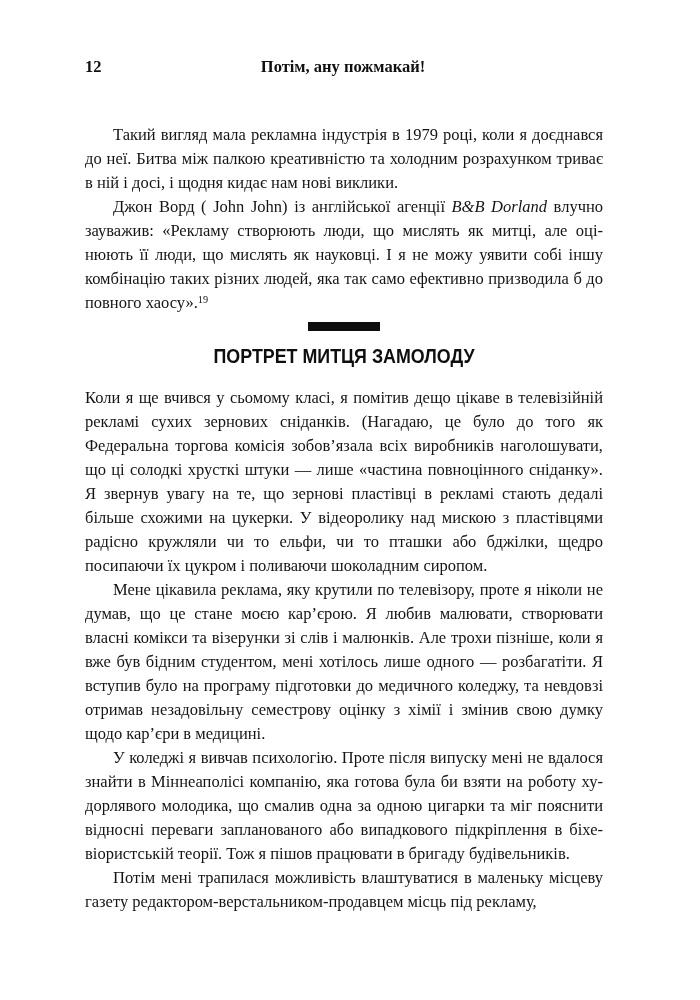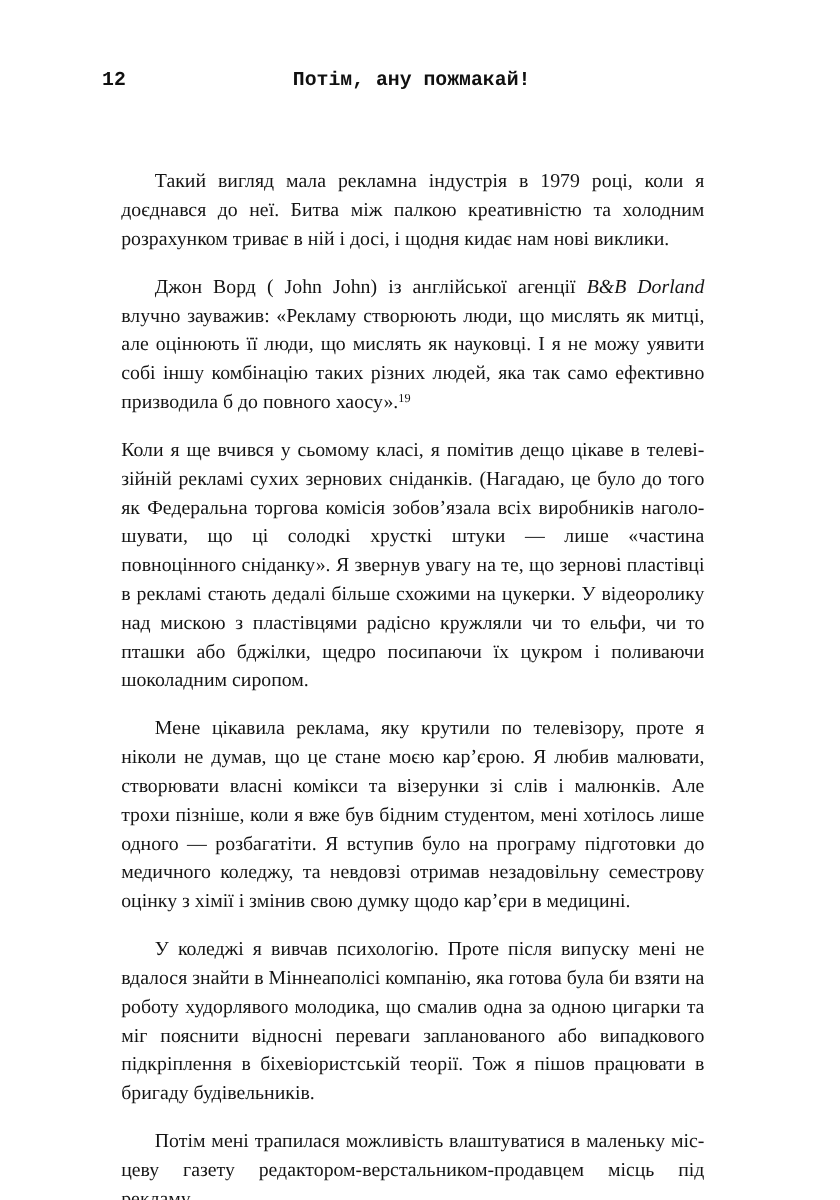--- a/index.html
+++ b/index.html
@@ -6,33 +6,33 @@
   body{
     width:700px;height:1000px;background:#ffffff;color:#141414;
     font-family:"Liberation Serif", serif;
     -webkit-font-smoothing:antialiased;
   }
   .page{position:relative;width:700px;height:1000px;overflow:hidden;background:#ffffff;}
 
   
   .running-head{
     position:absolute;top:57px;left:85px;width:516px;
-    font-family:Liberation Mono, monospace;font-weight:bold;font-size:16.5px;
+    font-family:Liberation Serif, serif;font-weight:bold;font-size:16.5px;
     color:#101010;
   }
   .pagenum{position:absolute;left:0;top:0;}
   .runtitle{display:block;text-align:center;}
 
   
   .bodytext{
     position:absolute;top:123px;left:85px;width:518px;
     font-size:16.5px;line-height:24px;text-align:justify;
     text-justify:inter-word;color:#141414;
   }
-  .para{margin:16px;text-indent:28px;}
+  .para{margin:0;text-indent:28px;}
   .para.noindent{text-indent:0;}
   .para i{font-style:italic;}
   sup{font-size:0.62em;line-height:0;vertical-align:baseline;position:relative;top:-0.45em;}
 
   
   .section-head{margin:7px 0 18px 0;text-align:center;}
   .bar{width:72px;height:9px;background:#0e0e0e;margin:0 auto 13px auto;}
   .section-title{
     font-family:"Liberation Sans", sans-serif;font-weight:bold;
     font-size:21px;line-height:24px;margin:0;color:#0e0e0e;
@@ -50,20 +50,24 @@
     <span class="runtitle">Потім, ану пожмакай!</span>
   </header>
 
   <main class="bodytext">
 
     <div>
         <p class="para"><span>Такий вигляд мала рекламна індустрія в 1979 році, коли я доєднав­ся до неї. Битва між палкою креативністю та холодним розрахунком триває в ній і досі, і щодня кидає нам нові виклики.</span></p>
         <p class="para"><span>Джон Ворд ( John John) із англійської агенції </span><i>B&amp;B Dorland</i><span> влучно зауважив: «Рекламу створюють люди, що мислять як митці, але оці­нюють її люди, що мислять як науковці. І я не можу уявити собі іншу комбінацію таких різних людей, яка так само ефективно призводила б до повного хаосу».</span><sup>19</sup></p>
       </div>
 
+    <div class="section-head">
+      <div class="bar"></div>
+      <h2 class="section-title">ПОРТРЕТ МИТЦЯ ЗАМОЛОДУ</h2>
+    </div>
 
     <div>
         <p class="para noindent"><span>Коли я ще вчився у сьомому класі, я помітив дещо цікаве в телеві­зійній рекламі сухих зернових сніданків. (Нагадаю, це було до того як Федеральна торгова комісія зобов’язала всіх виробників наголо­шувати, що ці солодкі хрусткі штуки — лише «частина повноцінного сніданку». Я звернув увагу на те, що зернові пластівці в рекламі ста­ють дедалі більше схожими на цукерки. У відеоролику над мискою з пластівцями радісно кружляли чи то ельфи, чи то пташки або бджіл­ки, щедро посипаючи їх цукром і поливаючи шоколадним сиропом.</span></p>
         <p class="para"><span>Мене цікавила реклама, яку крутили по телевізору, проте я ніколи не думав, що це стане моєю кар’єрою. Я любив малювати, створюва­ти власні комікси та візерунки зі слів і малюнків. Але трохи пізніше, коли я вже був бідним студентом, мені хотілось лише одного — розба­гатіти. Я вступив було на програму підготовки до медичного коледжу, та невдовзі отримав незадовільну семестрову оцінку з хімії і змінив свою думку щодо кар’єри в медицині.</span></p>
         <p class="para"><span>У коледжі я вивчав психологію. Проте після випуску мені не вдалося знайти в Міннеаполісі компанію, яка готова була би взяти на роботу ху­дорлявого молодика, що смалив одна за одною цигарки та міг пояснити відносні переваги запланованого або випадкового підкріплення в біхе­віористській теорії. Тож я пішов працювати в бригаду будівельників.</span></p>
         <p class="para"><span>Потім мені трапилася можливість влаштуватися в маленьку міс­цеву газету редактором-верстальником-продавцем місць під рекламу,</span></p>
       </div>
 
   </main>
 </div>

